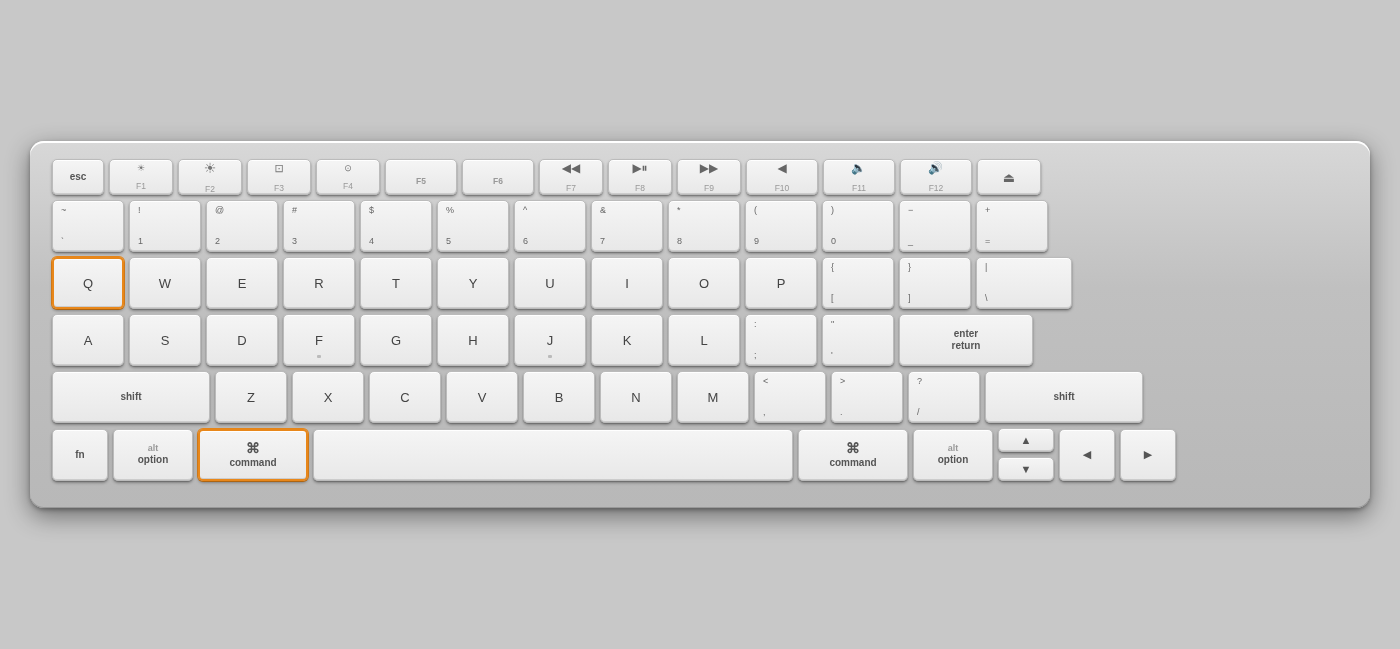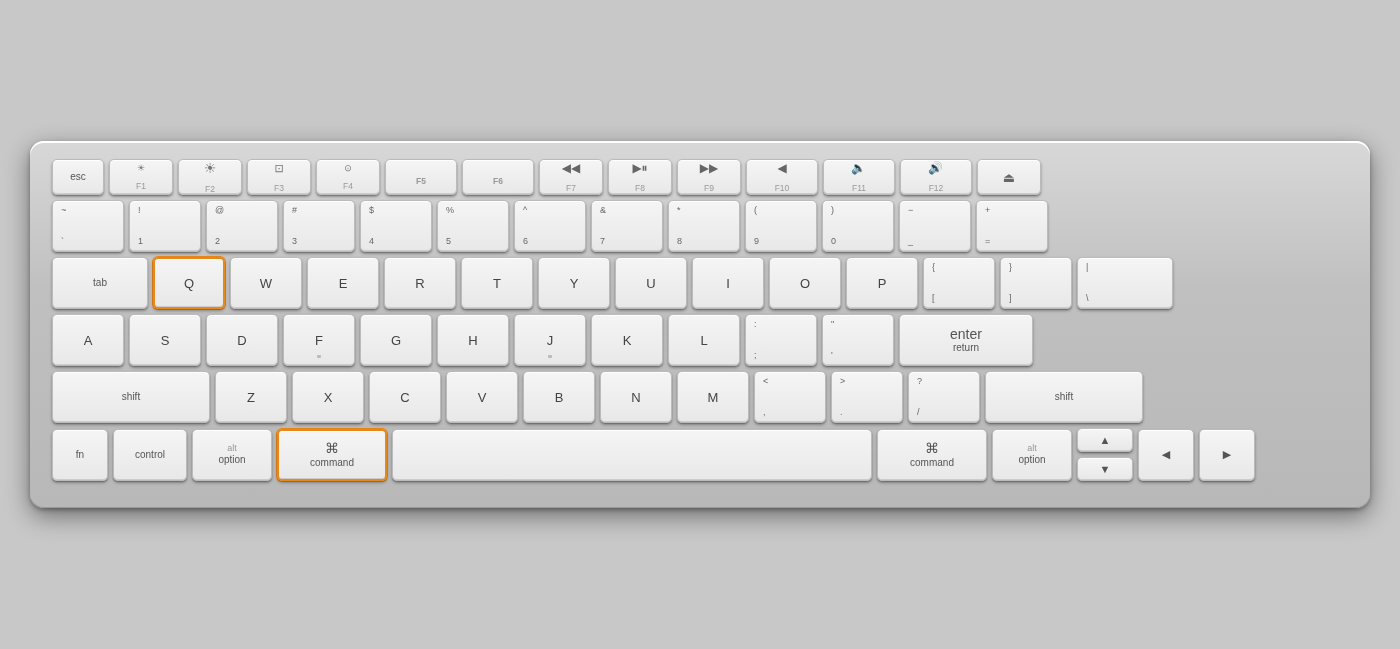--- a/index.html
+++ b/index.html
@@ -49,21 +49,21 @@
       align-items: center;
       justify-content: center;
       color: #444;
       cursor: pointer;
       position: relative;
       flex-shrink: 0;
     }
 
     .key-label {
       font-size: 10px;
-      font-weight: 400;
+      font-weight: 700;
       line-height: 1.2;
       color: #555;
       text-align: right;
     }
 
     .key-label-top {
       font-size: 9px;
       color: #666;
       align-self: flex-start;
       padding-left: 3px;
@@ -264,23 +264,20 @@
       <span class="key-label-top">−</span>
       <span class="key-label-bottom">_</span>
     </div>
     <div class="key k-num two-line-key">
       <span class="key-label-top">+</span>
       <span class="key-label-bottom">=</span>
     </div>
   </div>
 
   <div class="key-row">
-    <div class="key k-tab">
-      <span class="key-label">tab</span>
-    </div>
     <div class="key k-std key-highlighted">
       <span class="key-main">Q</span>
     </div>
     <div class="key k-std">
       <span class="key-main">W</span>
     </div>
     <div class="key k-std">
       <span class="key-main">E</span>
     </div>
     <div class="key k-std">
@@ -350,21 +347,21 @@
     </div>
     <div class="key k-std two-line-key">
       <span class="key-label-top">:</span>
       <span class="key-label-bottom">;</span>
     </div>
     <div class="key k-std two-line-key">
       <span class="key-label-top">"</span>
       <span class="key-label-bottom">'</span>
     </div>
     <div class="key k-enter" style="display:flex;flex-direction:column;align-items:center;justify-content:center;gap:0;">
-      <span class="key-label" style="font-size:14px;">enter</span>
+      <span class="key-label" style="font-size:10px;">enter</span>
       <span class="key-label" style="font-size:10px;">return</span>
     </div>
   </div>
 
   <div class="key-row">
     <div class="key k-shift-l">
       <span class="key-label">shift</span>
     </div>
     <div class="key k-std">
       <span class="key-main">Z</span>
@@ -400,23 +397,20 @@
       <span class="key-label-bottom">/</span>
     </div>
     <div class="key k-shift-r">
       <span class="key-label">shift</span>
     </div>
   </div>
 
   <div class="key-row" style="align-items:center;">
     <div class="key k-fn-key">
       <span class="key-label">fn</span>
-    </div>
-    <div class="key k-ctrl">
-      <span class="key-label">control</span>
     </div>
     <div class="key k-alt" style="display:flex;flex-direction:column;align-items:center;justify-content:center;gap:1px;">
       <span class="key-label" style="font-size:9px;color:#999;">alt</span>
       <span class="key-label">option</span>
     </div>
     <div class="key k-cmd key-highlighted" style="display:flex;flex-direction:column;align-items:center;justify-content:center;gap:1px;">
       <span class="key-label" style="font-size:14px;">⌘</span>
       <span class="key-label">command</span>
     </div>
     <div class="key k-space"></div>

